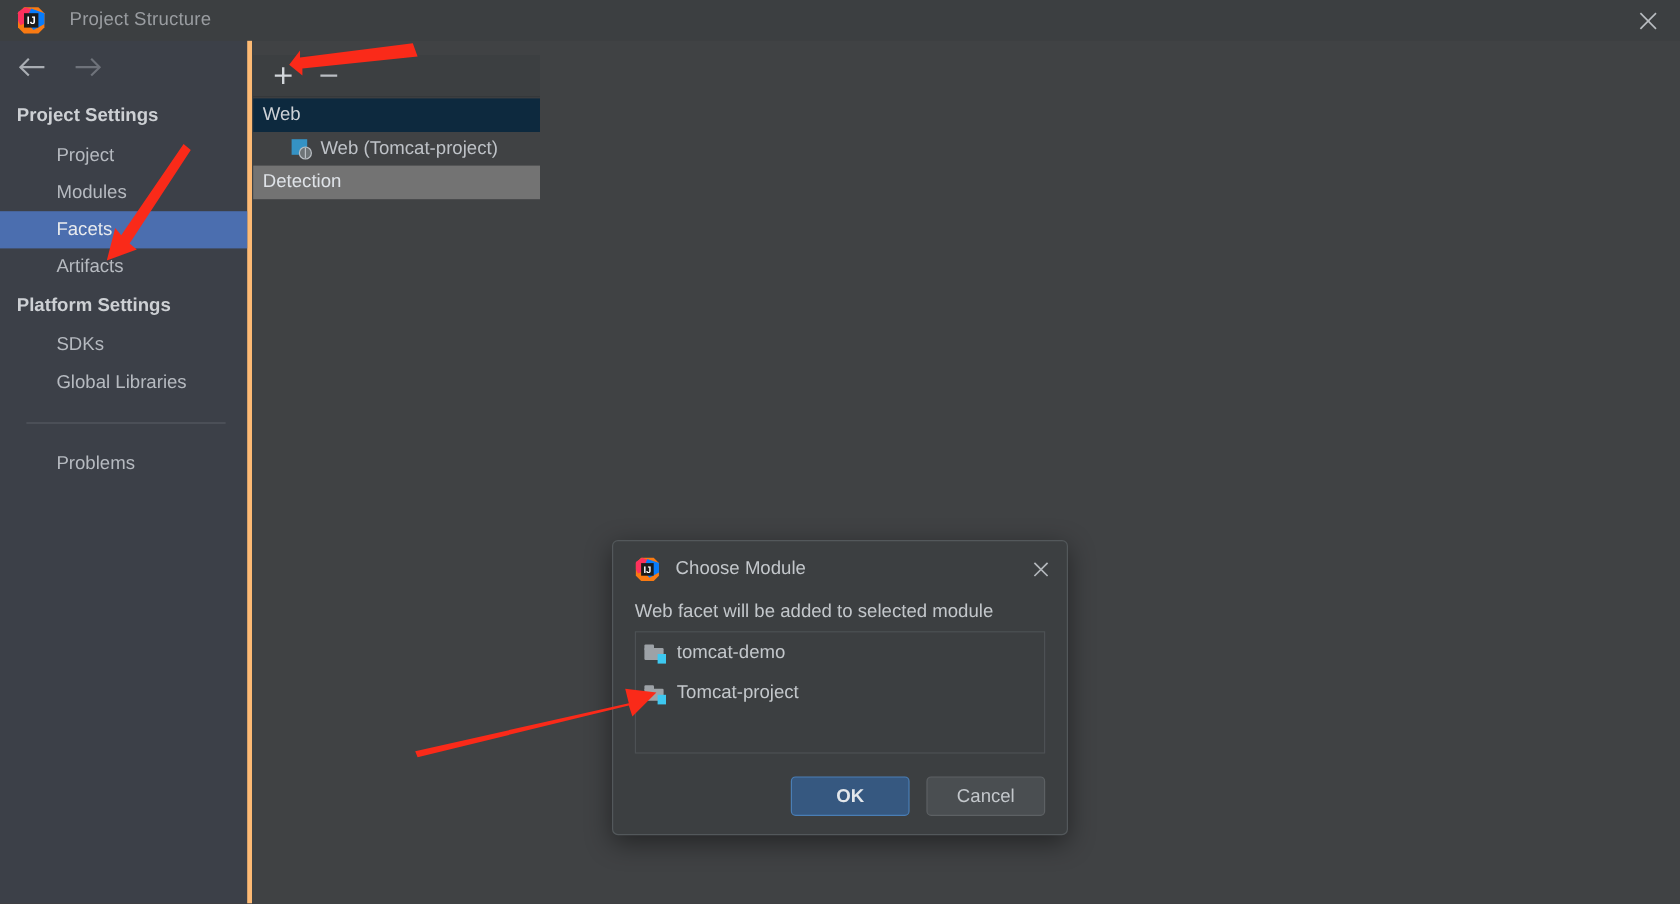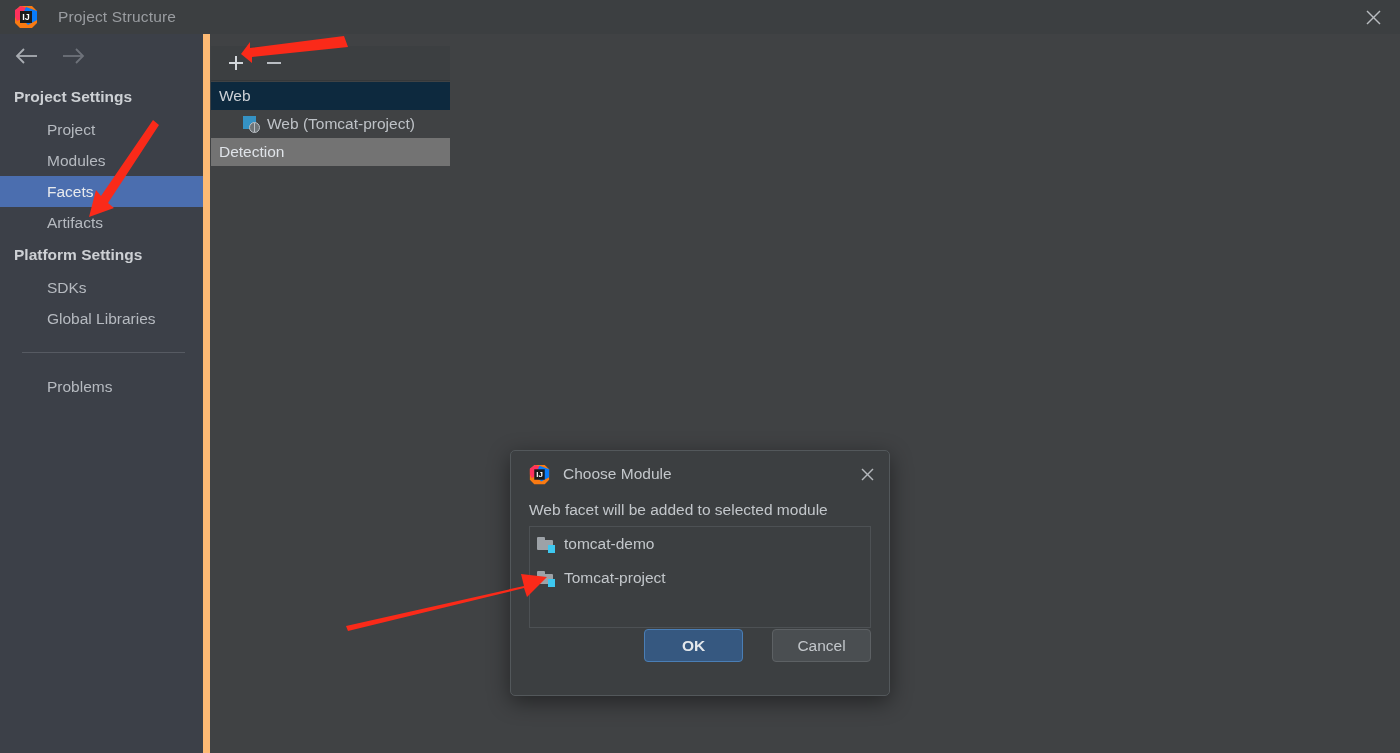--- a/index.html
+++ b/index.html
@@ -48,21 +48,21 @@
     display: flex; align-items: center; justify-content: center;
   }
   .tb-close svg { display: block; }
 
   
   .sidebar {
     position: absolute;
     top: 34px; left: 0;
     width: 210px; height: 719px;
     background: #3C4048;
-    border-right: 7px solid #fdba74;
+    border-right: 4px solid #fdba74;
   }
   .nav-row {
     height: 44px;
     display: flex;
     align-items: center;
     padding-left: 12px;
     gap: 20px;
   }
   .nav-arrow { width: 28px; height: 22px; display:flex; align-items:center; justify-content:center;}
   .sb-list { padding-top: 2px; }
@@ -229,23 +229,23 @@
     border-radius: 1px;
   }
   .ico-module .chip {
     position: absolute; right: 0px; bottom: -0.5px;
     width: 7.5px; height: 7.5px;
     background: #3DC8F0;
   }
 
   .dlg-buttons {
     position: absolute;
-    right: 18px; bottom: 33px;
-    display: flex;
-    gap: 29px;
+    right: 18px; bottom: 15px;
+    display: flex;
+    gap: 14px;
   }
   .btn {
     height: 33px;
     min-width: 99px;
     border-radius: 4px;
     font-size: 15.5px;
     display: flex; align-items: center; justify-content: center;
     border: 1px solid #5d6164;
     color: #c3c7cb;
     background: #4a4e51;

